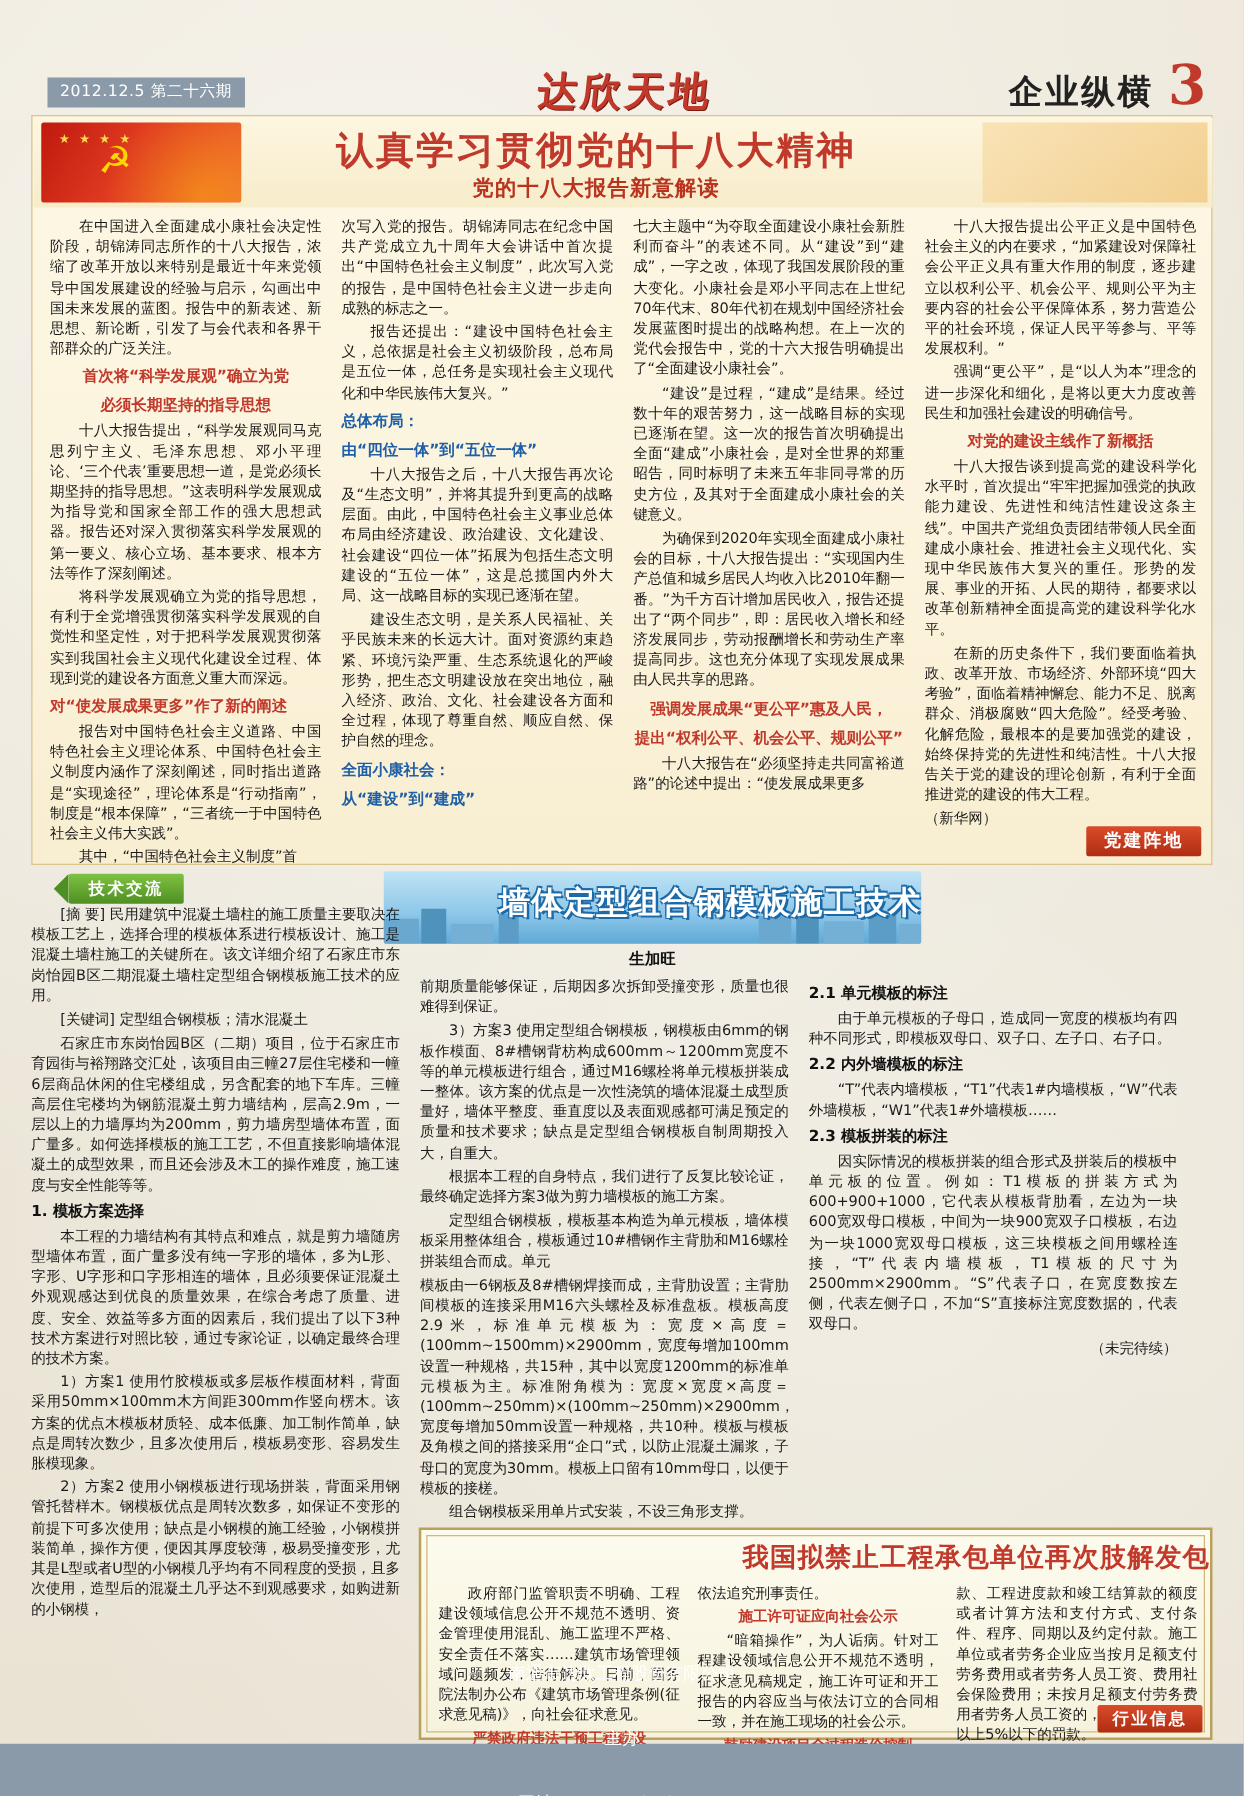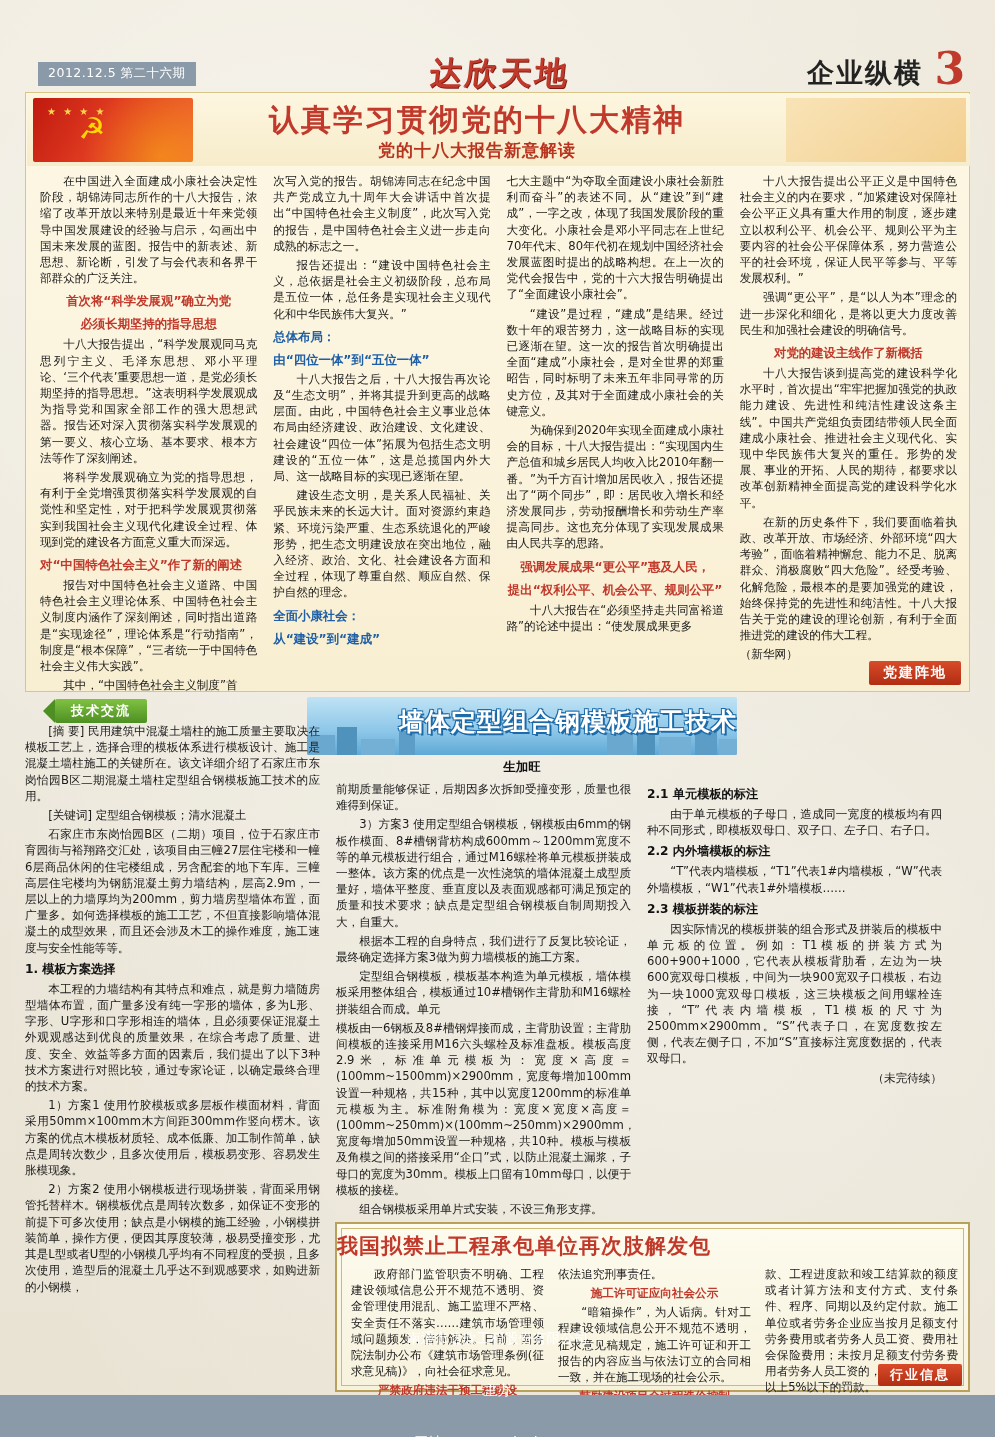--- a/index.html
+++ b/index.html
@@ -159,21 +159,21 @@
   
   .block-bot{
     position:absolute; left:335px; top:1222px; width:635px; height:170px;
     border:2px solid #b9a15c;
     background:linear-gradient(180deg,#fdfbee,#f7f2dd);
   }
   .block-bot-inner{
     position:absolute; inset:4px; border:1px solid #cdb97a;
   }
   .bot-title{
-    position:absolute; left:0; top:8px; width:100%; text-align:left;
+    position:absolute; left:0; top:8px; width:100%; text-align:right;
     font-family:"DejaVu Serif","Liberation Serif",serif;
     font-size:21px; font-weight:bold; color:#c0392b; letter-spacing:1px;
   }
   .bot-cols{
     position:absolute; left:14px; top:42px; width:607px; display:flex; gap:14px;
   }
   .bot-col{ width:193px; }
   .bot-red{
     margin:4px 0 3px 0; font-size:11.6px; font-weight:bold; color:#c0392b; text-align:center;
   }
@@ -216,21 +216,21 @@
       <div class="subheadline">党的十八大报告新意解读</div>
     </div>
 
     <div class="cols">
       <div class="col">
         <p class="t">在中国进入全面建成小康社会决定性阶段，胡锦涛同志所作的十八大报告，浓缩了改革开放以来特别是最近十年来党领导中国发展建设的经验与启示，勾画出中国未来发展的蓝图。报告中的新表述、新思想、新论断，引发了与会代表和各界干部群众的广泛关注。</p>
         <p class="sub-red">首次将“科学发展观”确立为党</p>
         <p class="sub-red">必须长期坚持的指导思想</p>
         <p class="t">十八大报告提出，“科学发展观同马克思列宁主义、毛泽东思想、邓小平理论、‘三个代表’重要思想一道，是党必须长期坚持的指导思想。”这表明科学发展观成为指导党和国家全部工作的强大思想武器。报告还对深入贯彻落实科学发展观的第一要义、核心立场、基本要求、根本方法等作了深刻阐述。</p>
         <p class="t">将科学发展观确立为党的指导思想，有利于全党增强贯彻落实科学发展观的自觉性和坚定性，对于把科学发展观贯彻落实到我国社会主义现代化建设全过程、体现到党的建设各方面意义重大而深远。</p>
-        <p class="sub-red left">对“中国特色社会主义”作了新的阐述</p>
+        <p class="sub-red left">对“使发展成果更多”作了新的阐述</p>
         <p class="t">报告对中国特色社会主义道路、中国特色社会主义理论体系、中国特色社会主义制度内涵作了深刻阐述，同时指出道路是“实现途径”，理论体系是“行动指南”，制度是“根本保障”，“三者统一于中国特色社会主义伟大实践”。</p>
         <p class="t">其中，“中国特色社会主义制度”首</p>
       </div>
       <div class="col">
         <p class="t noind">次写入党的报告。胡锦涛同志在纪念中国共产党成立九十周年大会讲话中首次提出“中国特色社会主义制度”，此次写入党的报告，是中国特色社会主义进一步走向成熟的标志之一。</p>
         <p class="t">报告还提出：“建设中国特色社会主义，总依据是社会主义初级阶段，总布局是五位一体，总任务是实现社会主义现代化和中华民族伟大复兴。”</p>
         <p class="sub-blue">总体布局：</p>
         <p class="sub-blue">由“四位一体”到“五位一体”</p>
         <p class="t">十八大报告之后，十八大报告再次论及“生态文明”，并将其提升到更高的战略层面。由此，中国特色社会主义事业总体布局由经济建设、政治建设、文化建设、社会建设“四位一体”拓展为包括生态文明建设的“五位一体”，这是总揽国内外大局、这一战略目标的实现已逐渐在望。</p>
         <p class="t">建设生态文明，是关系人民福祉、关乎民族未来的长远大计。面对资源约束趋紧、环境污染严重、生态系统退化的严峻形势，把生态文明建设放在突出地位，融入经济、政治、文化、社会建设各方面和全过程，体现了尊重自然、顺应自然、保护自然的理念。</p>

